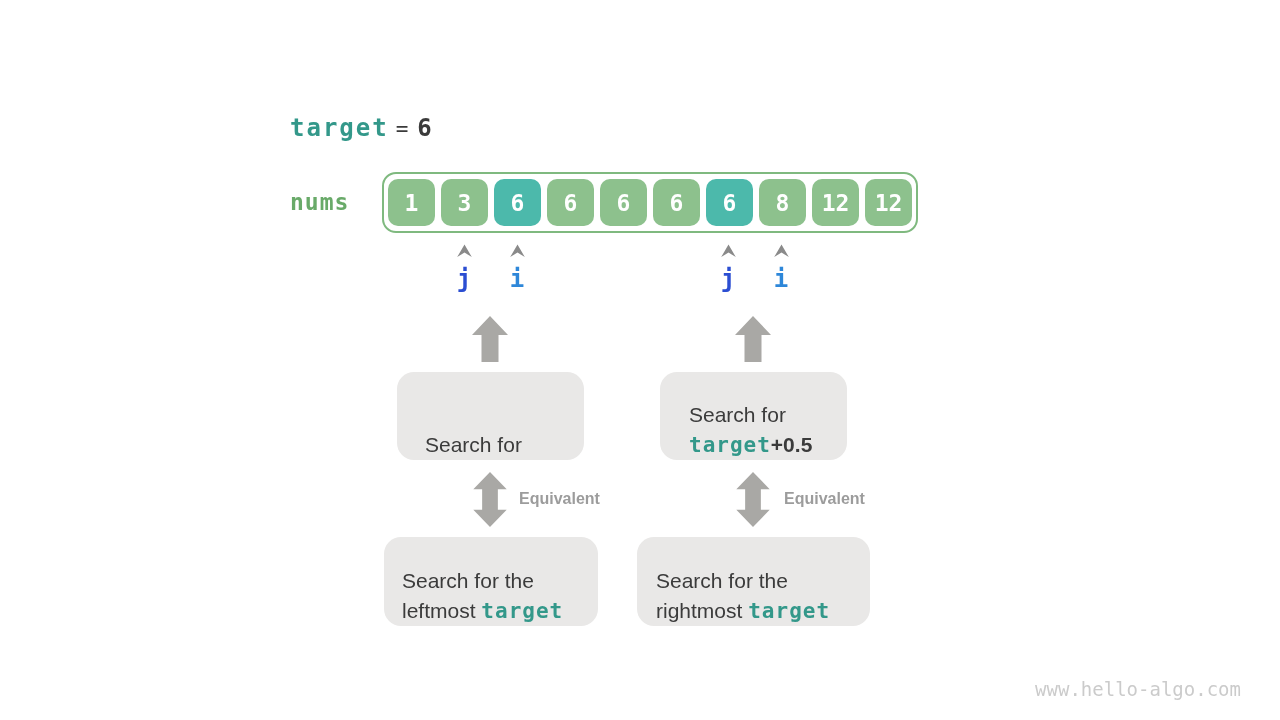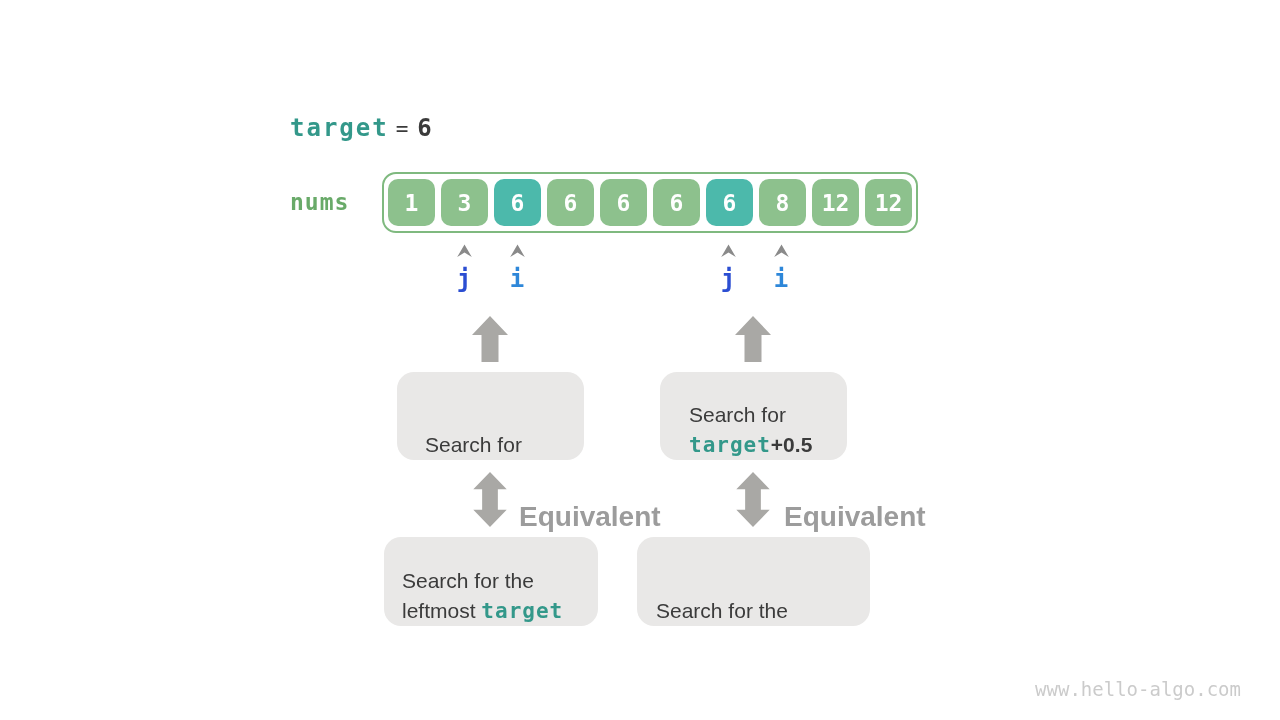--- a/index.html
+++ b/index.html
@@ -79,22 +79,22 @@
     font-family: "DejaVu Sans Mono", monospace;
     font-weight: 700; color: var(--teal); letter-spacing: 1px;
   }
   .gbox .bold-dark { font-weight: 700; color: var(--dark); }
   .box-search-left  { left: 397px; top: 372px; width: 187px; height: 88px; padding-left: 28px; }
   .box-search-right { left: 660px; top: 372px; width: 187px; height: 88px; padding-left: 29px; }
   .box-result-left  { left: 384px; top: 537px; width: 214px; height: 89px; padding-left: 18px; }
   .box-result-right { left: 637px; top: 537px; width: 233px; height: 89px; padding-left: 19px; }
 
   .equiv-label {
-    position: absolute; top: 504px;
-    font-size: 28px; font-weight: 700; line-height: 26px;
+    position: absolute; top: 486px;
+    font-size: 16px; font-weight: 700; line-height: 26px;
     color: var(--label-gray);
   }
   .equiv-left { left: 519px; }
   .equiv-right { left: 784px; }
 
   .watermark {
     position: absolute; top: 678px; right: 39px;
     font-family: "DejaVu Sans Mono", monospace;
     font-size: 19px; color: var(--watermark-gray);
   }
@@ -184,17 +184,18 @@
     </svg>
   <div class="equiv-label equiv-left">Equivalent</div>
   <div class="equiv-label equiv-right">Equivalent</div>
 
   <div class="gbox box-result-left">
     <div><span>Search for the</span></div>
     <div><span>leftmost </span><span class="code">target</span></div>
   </div>
   <div class="gbox box-result-right">
     <div><span>Search for the</span></div>
+    <div><span>rightmost </span><span class="code">target</span></div>
   </div>
 
   <div class="watermark">www.hello-algo.com</div>
 
 </div>
 
 </body></html>

